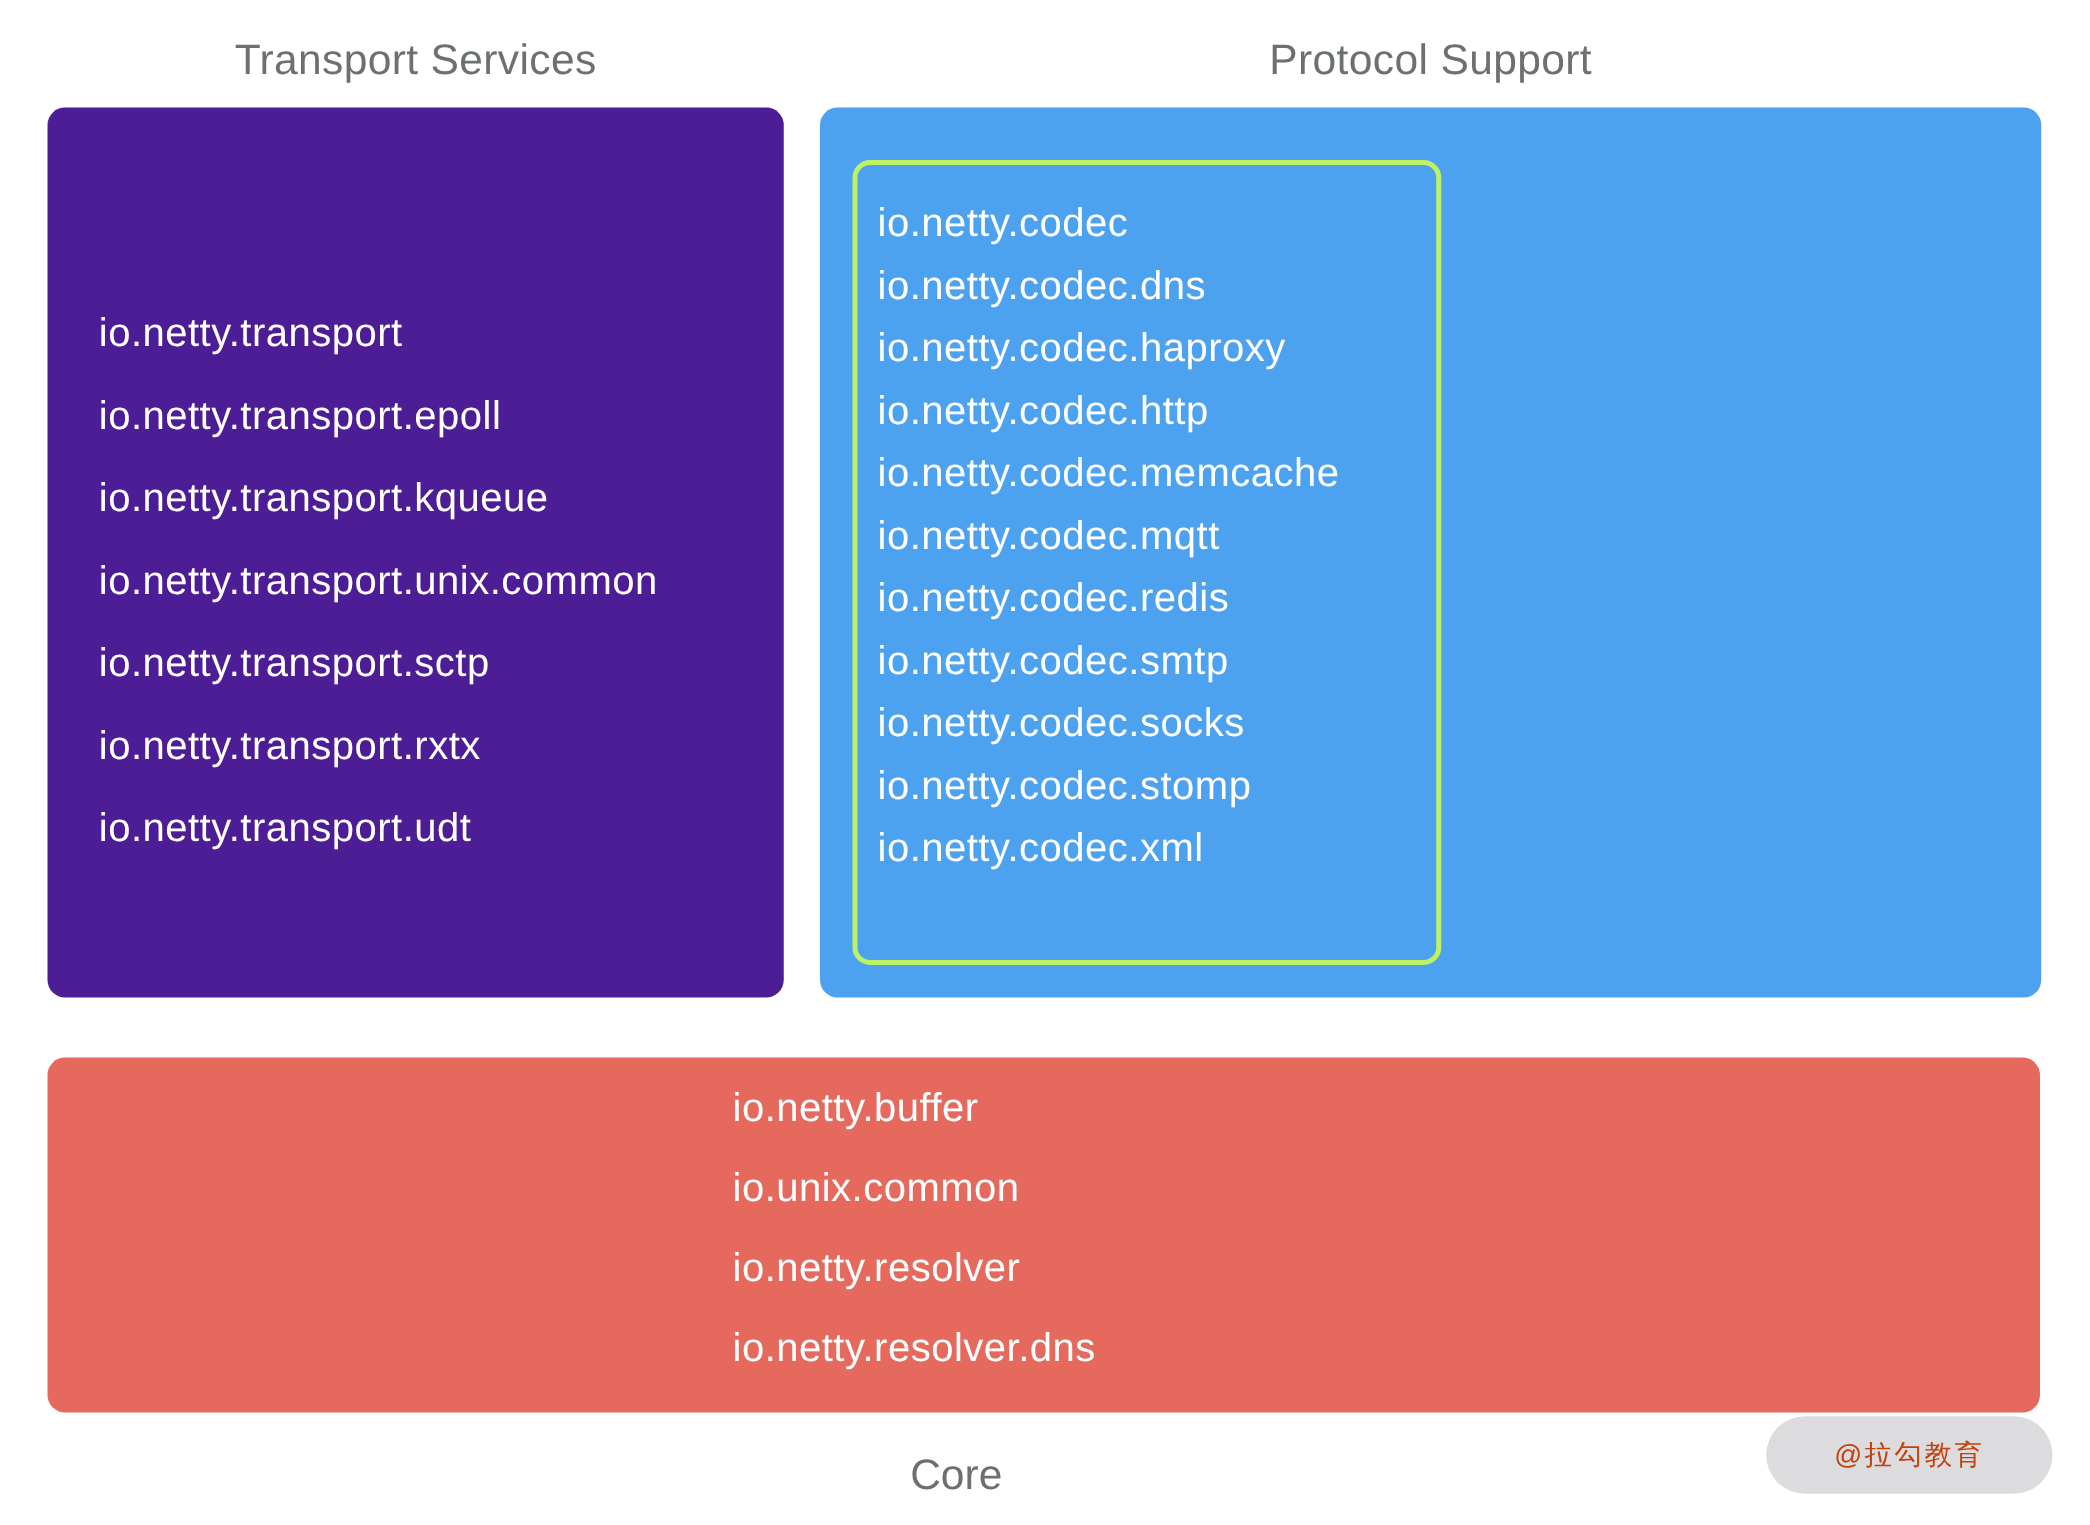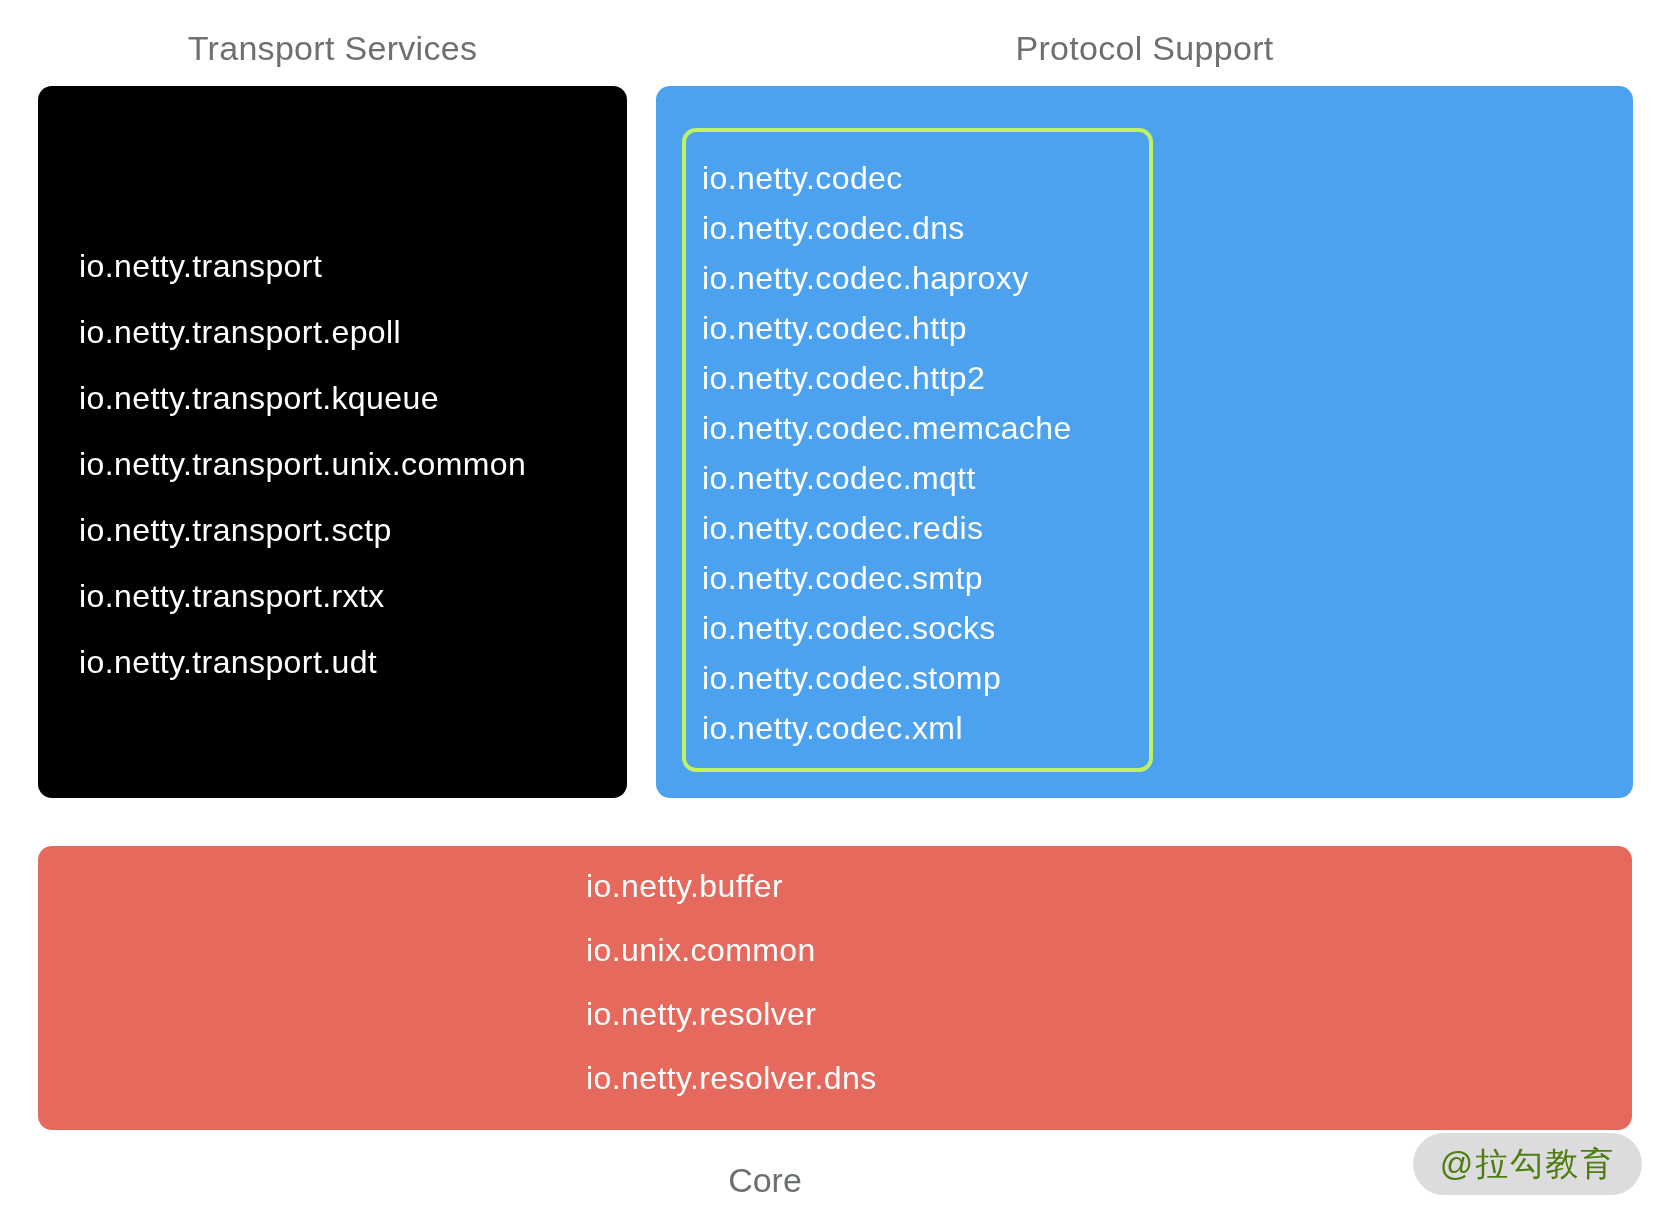--- a/index.html
+++ b/index.html
@@ -30,21 +30,21 @@
   .t-transport { left: 38px;  width: 589px; }
   .t-protocol  { left: 656px; width: 977px; }
 
   .box {
     position: absolute;
     border-radius: 14px;
   }
   .box.green {
     left: 38px; top: 86px;
     width: 589px; height: 712px;
-    background: #000000;
+    background: #4c1d95;
   }
   .box.blue {
     left: 656px; top: 86px;
     width: 977px; height: 712px;
     background: #4da2f0;
   }
   .box.red {
     left: 38px; top: 846px;
     width: 1594px; height: 284px;
     background: #e56a5d;
@@ -99,22 +99,22 @@
     position: absolute;
     left: 1413px; top: 1133px;
     width: 229px; height: 62px;
     border-radius: 31px;
     background: #dcdcde;
     display: flex;
     align-items: center;
     justify-content: center;
   }
   .watermark span {
-    color: #4d7c0f;
-    font-size: 33px;
+    color: #c2410c;
+    font-size: 22px;
     font-weight: 500;
     letter-spacing: 2px;
     white-space: nowrap;
   }
 </style>
 </head>
 <body>
 
 <div class="canvas">
 
@@ -146,21 +146,20 @@
       <div class="pkg-list codec-list">
 
           <div class="pkg">io.netty.codec</div>
 
           <div class="pkg">io.netty.codec.dns</div>
 
           <div class="pkg">io.netty.codec.haproxy</div>
 
           <div class="pkg">io.netty.codec.http</div>
 
-          <div class="pkg">io.netty.codec.http2</div>
 
           <div class="pkg">io.netty.codec.memcache</div>
 
           <div class="pkg">io.netty.codec.mqtt</div>
 
           <div class="pkg">io.netty.codec.redis</div>
 
           <div class="pkg">io.netty.codec.smtp</div>
 
           <div class="pkg">io.netty.codec.socks</div>

